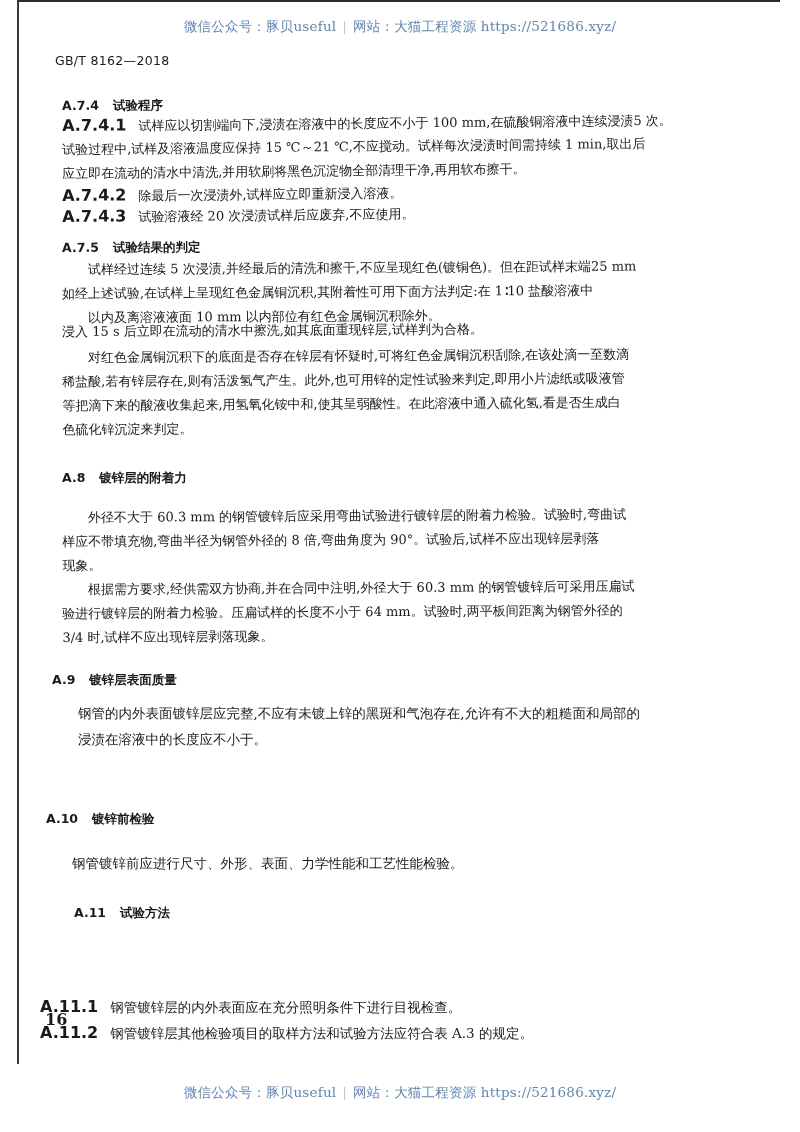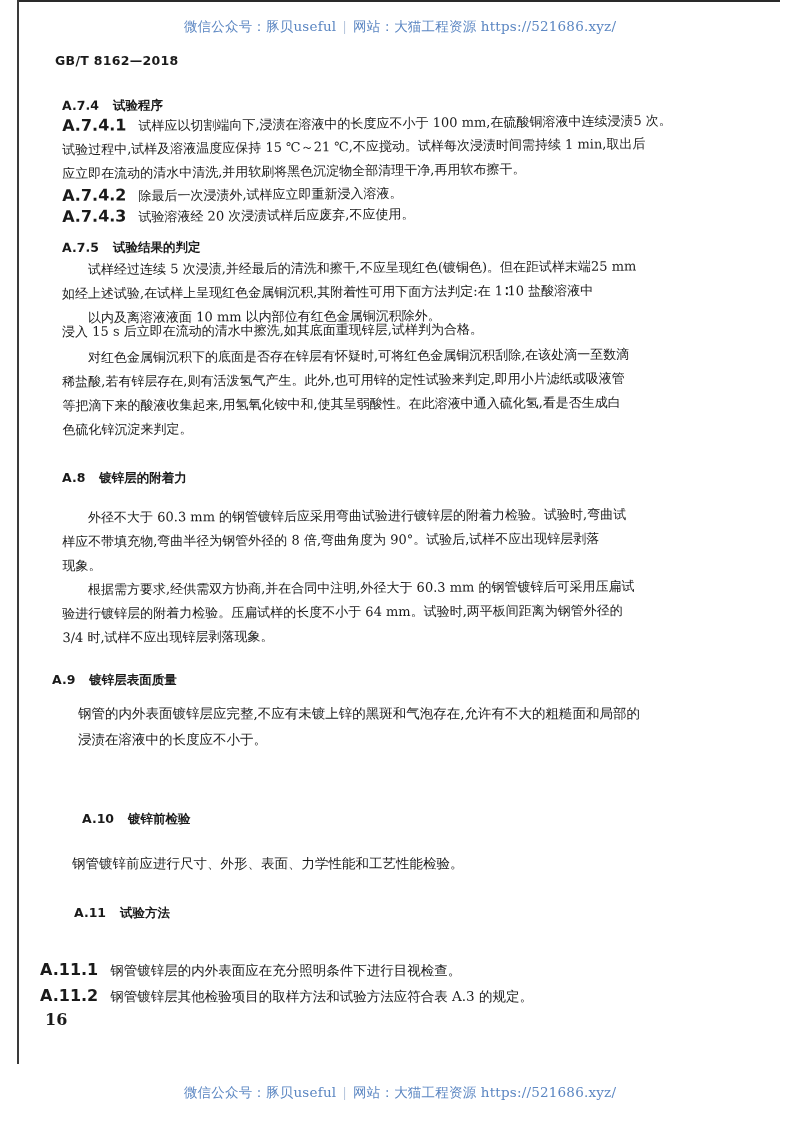--- a/index.html
+++ b/index.html
@@ -46,21 +46,21 @@
     margin: 0 6px;
   }
   .watermark-top { top: 18px; }
   .watermark-bottom { top: 1084px; }
 
   .doc-code {
     position: absolute;
     left: 55px;
     top: 53px;
     font-family: "DejaVu Sans", "Liberation Sans", sans-serif;
-    font-weight: bold;
+    font-weight: normal;
     font-size: 12.5px;
     letter-spacing: 0.3px;
   }
   .block {
     position: absolute;
     font-size: 13.2px;
     line-height: 24px;
     white-space: nowrap;
   }
   .heading {
@@ -170,31 +170,31 @@
 </div>
 
 <div class="heading" style="left:52px; top:672px;">
   <span class="num">A.9</span><span>镀锌层表面质量</span>
 </div>
 <div class="block" style="left:52px; top:700px; font-size:13.5px; line-height:26px;">
   <span class="line indent">钢管的内外表面镀锌层应完整,不应有未镀上锌的黑斑和气泡存在,允许有不大的粗糙面和局部的</span>
   <span class="line indent">浸渍在溶液中的长度应不小于。</span>
 </div>
 
-<div class="heading" style="left:46px; top:811px;margin-left:36px;">
+<div class="heading" style="left:46px; top:811px;">
   <span class="num">A.10</span><span>镀锌前检验</span>
 </div>
 <div class="block" style="left:46px; top:851px; font-size:13.5px;">
   <span class="line indent">钢管镀锌前应进行尺寸、外形、表面、力学性能和工艺性能检验。</span>
 </div>
 
 <div class="heading" style="left:42px; top:905px;margin-left:32px;">
   <span class="num">A.11</span><span>试验方法</span>
 </div>
-<div class="block" style="left:40px; top:957px; font-size:13.5px; line-height:26px;">
+<div class="block" style="left:40px; top:994px; font-size:13.5px; line-height:26px;">
   <span class="line"><span class="clause-num">A.11.1</span><span>钢管镀锌层的内外表面应在充分照明条件下进行目视检查。</span></span>
   <span class="line"><span class="clause-num">A.11.2</span><span>钢管镀锌层其他检验项目的取样方法和试验方法应符合表 A.3 的规定。</span></span>
 </div>
 
 <div class="page-number">16</div>
 
 <div class="watermark watermark-bottom">
   <span>微信公众号：豚贝useful</span><span class="sep">|</span><span>网站：大猫工程资源 https://521686.xyz/</span>
 </div>
 

